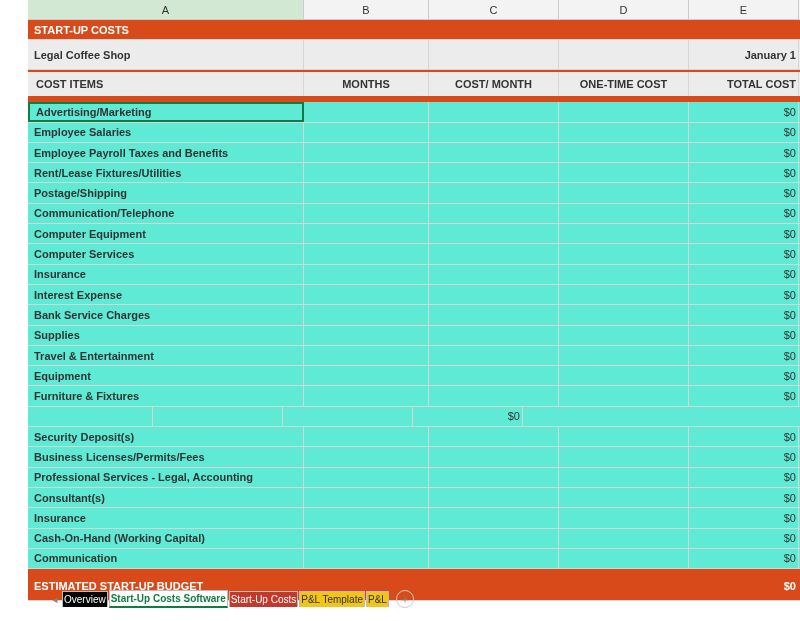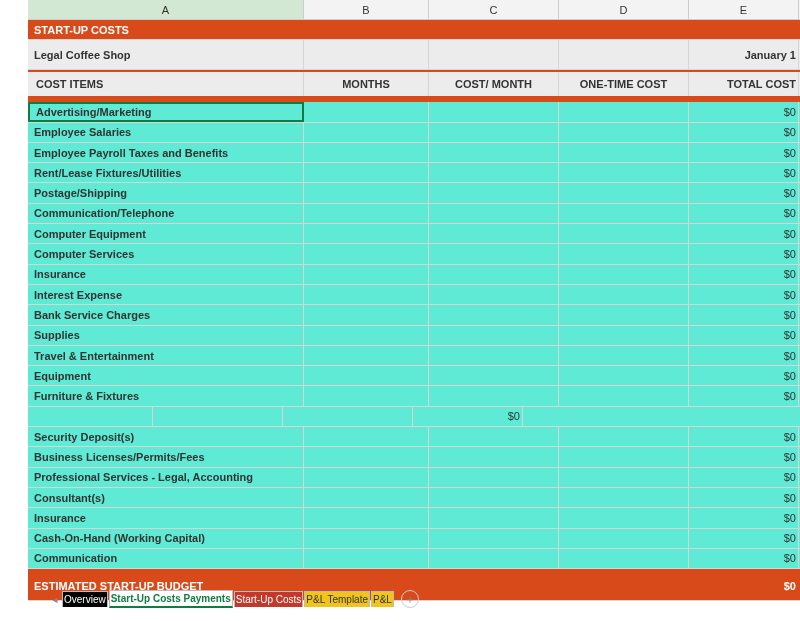--- a/index.html
+++ b/index.html
@@ -335,18 +335,18 @@
       <div class="cell col-c"></div>
       <div class="cell col-d"></div>
       <div class="cell col-e">$0</div>
     </div>
   </div>
 </div>
 
 <div class="sheet-tabs">
   <span class="tab-nav">◂</span>
   <div class="tab overview">Overview</div>
-  <div class="tab startup-template">Start-Up Costs Payments</div>
+  <div class="tab startup-template">Start-Up Costs Software</div>
   <div class="tab startup-costs">Start-Up Costs</div>
   <div class="tab pl-template">P&amp;L Template</div>
   <div class="tab pl">P&amp;L</div>
   <div class="tab-add">＋</div>
 </div>
 
 </body></html>

